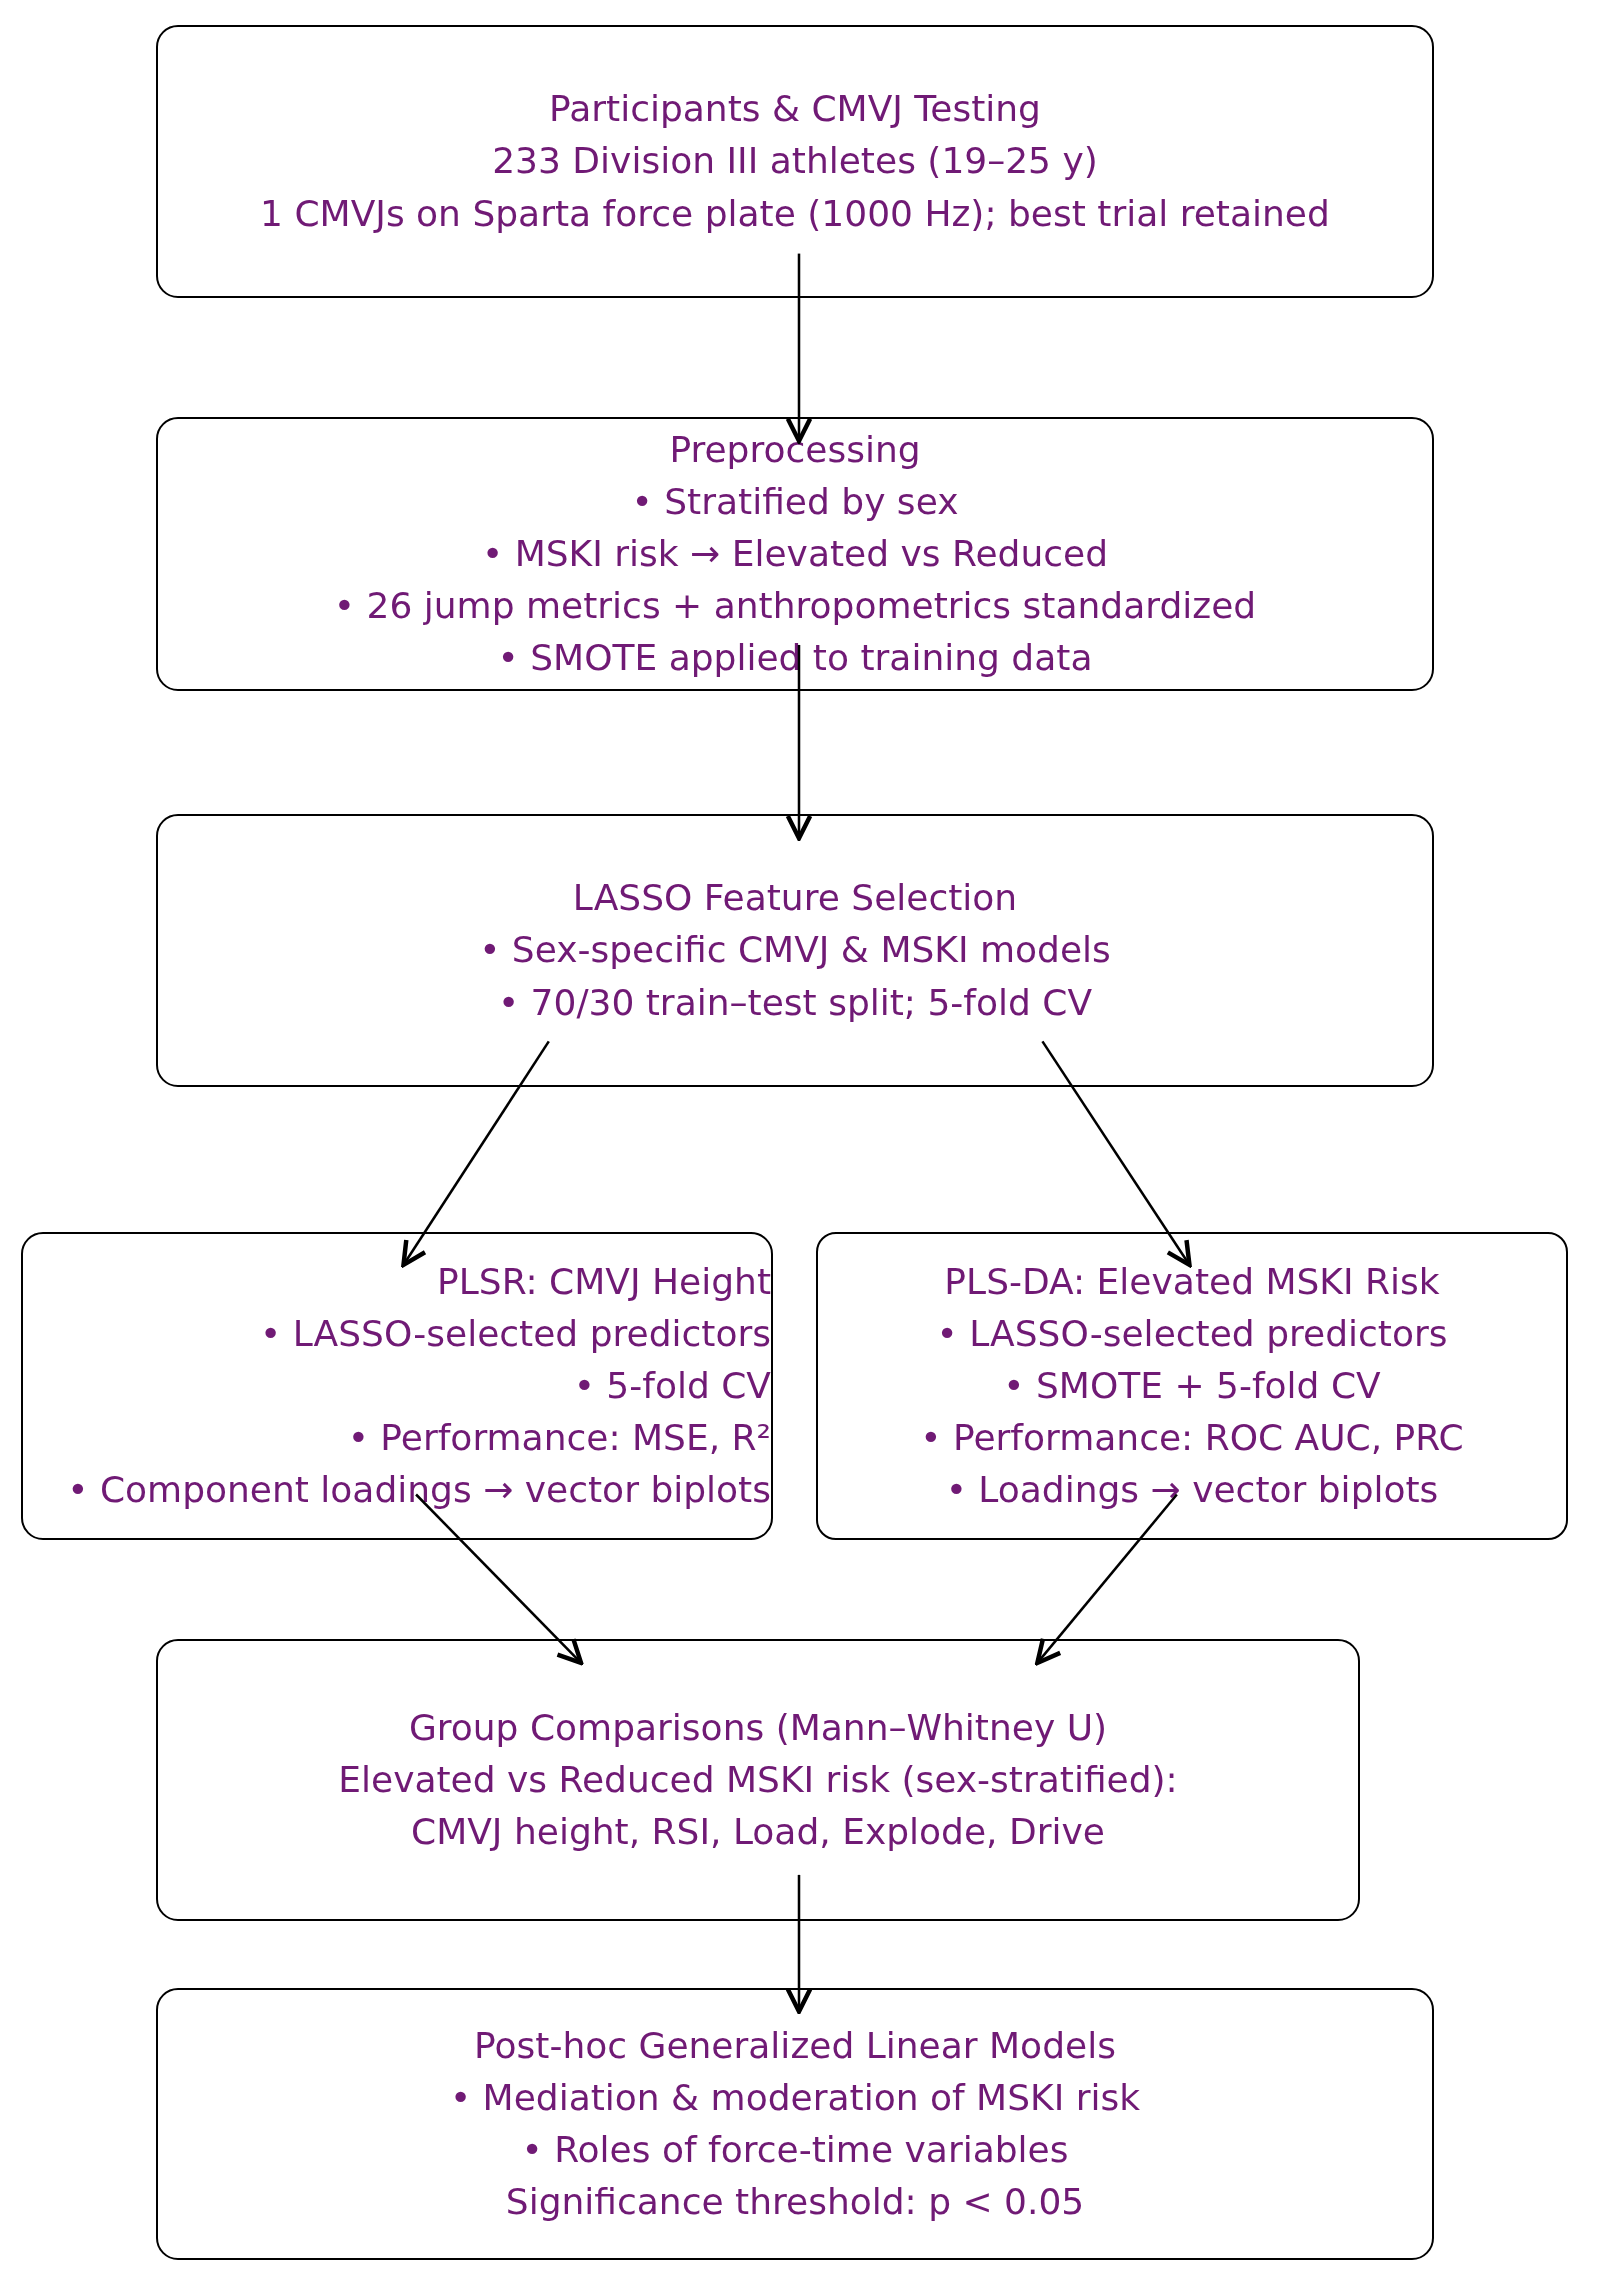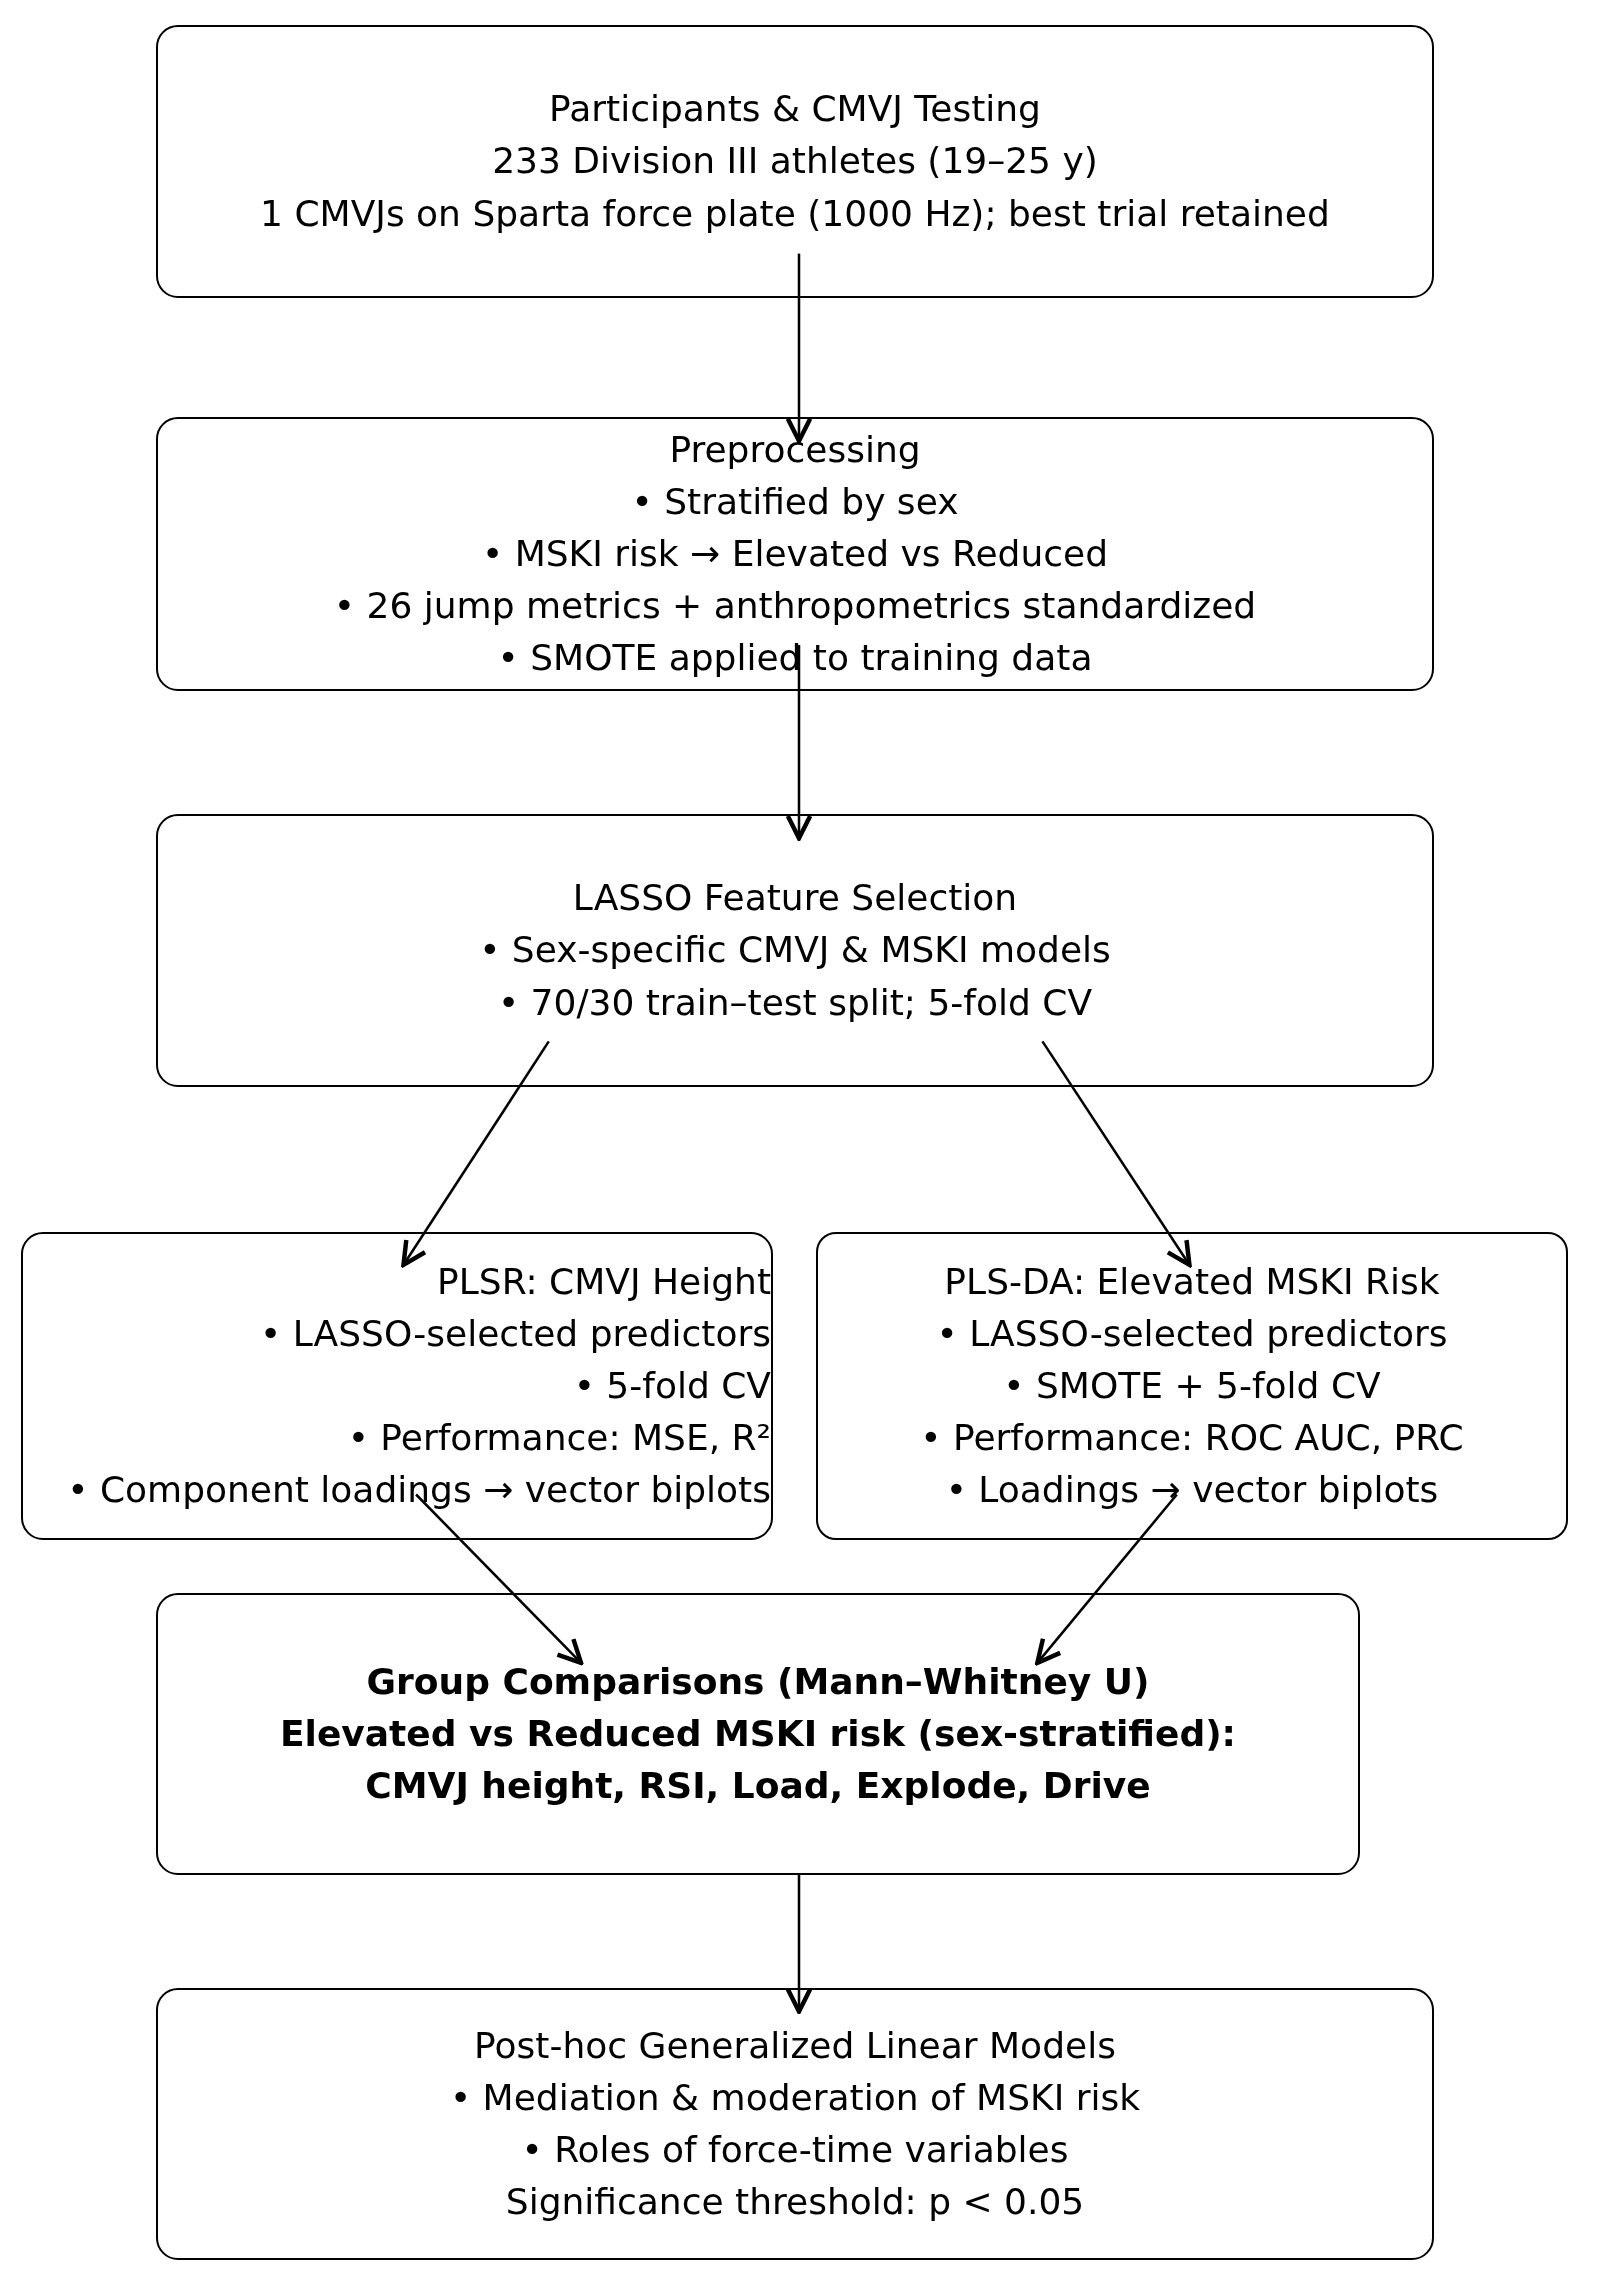--- a/index.html
+++ b/index.html
@@ -2,21 +2,21 @@
 <html style="font-size:13.5px"><head>
 <meta charset="utf-8">
 <style>
   html, body { margin: 0; padding: 0; background: #ffffff; }
   .canvas {
     position: relative;
     width: 1598px;
     height: 2295px;
     background: #ffffff;
     font-family: "DejaVu Sans", "Liberation Sans", sans-serif;
-    color: #000000;
+    color: #701a75;
     overflow: hidden;
   }
   .arrow-layer {
     position: absolute;
     left: 0; top: 0;
     width: 1598px; height: 2295px;
     pointer-events: none;
     z-index: 3;
   }
   .box {
@@ -35,21 +35,21 @@
     z-index: 2;
   }
   .line { white-space: nowrap; }
 
   
   #box-participants { left: 156px;  top: 25px;   width: 1278px; height: 273px; }
   #box-preprocessing{ left: 156px;  top: 417px;  width: 1278px; height: 274px; }
   #box-lasso        { left: 156px;  top: 814px;  width: 1278px; height: 273px; }
   #box-plsr         { left: 21px;   top: 1232px; width: 752px;  height: 308px; align-items: flex-end; }
   #box-plsda        { left: 816px;  top: 1232px; width: 752px;  height: 308px; border-radius: 20px; }
-  #box-group        { left: 156px;  top: 1593px; width: 1204px; height: 282px; font-weight: bold; }
+  #box-group        { left: 156px;  top: 1639px; width: 1204px; height: 282px; }
   #box-posthoc      { left: 156px;  top: 1988px; width: 1278px; height: 272px; }
 </style>
 </head>
 <body>
 
 <div class="canvas">
 
   <svg class="arrow-layer" width="1598" height="2295" viewBox="0 0 1890 2715" xmlns="http://www.w3.org/2000/svg">
     <defs>
       <marker id="vhead" viewBox="0 0 10 10" refX="8.5" refY="5" markerWidth="11" markerHeight="11" orient="auto">

